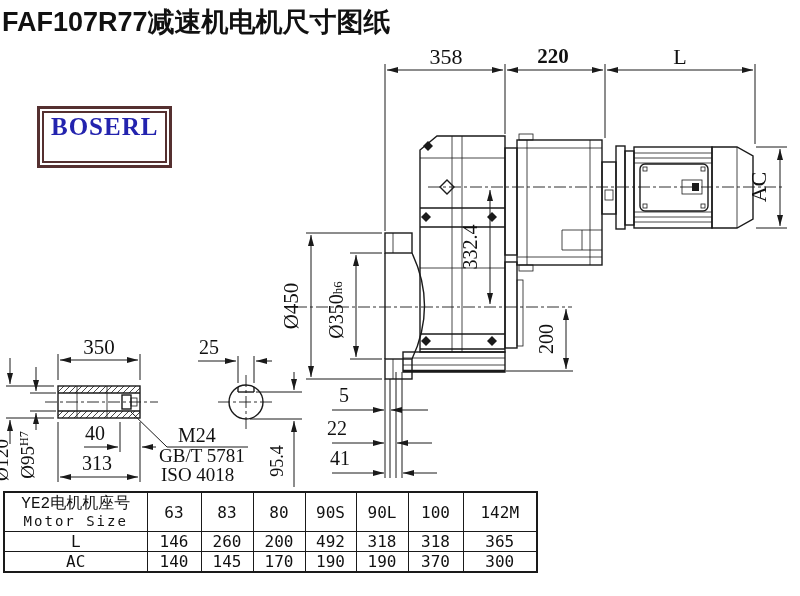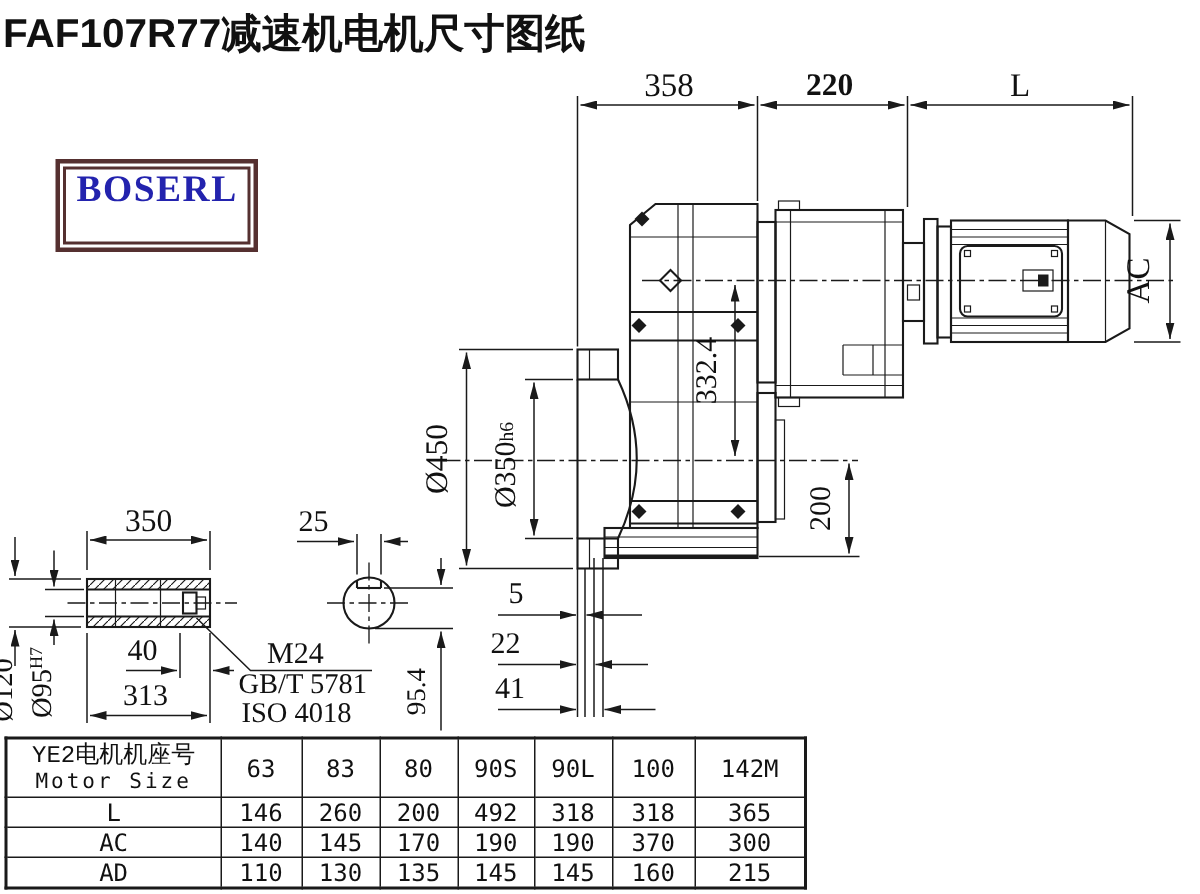--- a/index.html
+++ b/index.html
@@ -292,25 +292,15 @@
     <tr class="drow">
       <td>AC</td>
       <td>140</td>
       <td>145</td>
       <td>170</td>
       <td>190</td>
       <td>190</td>
       <td>370</td>
       <td>300</td>
     </tr>
-    <tr class="drow">
-      <td>AD</td>
-      <td>110</td>
-      <td>130</td>
-      <td>135</td>
-      <td>145</td>
-      <td>145</td>
-      <td>160</td>
-      <td>215</td>
-    </tr>
   </tbody>
     </table>
 </div>
 
 </body></html>

